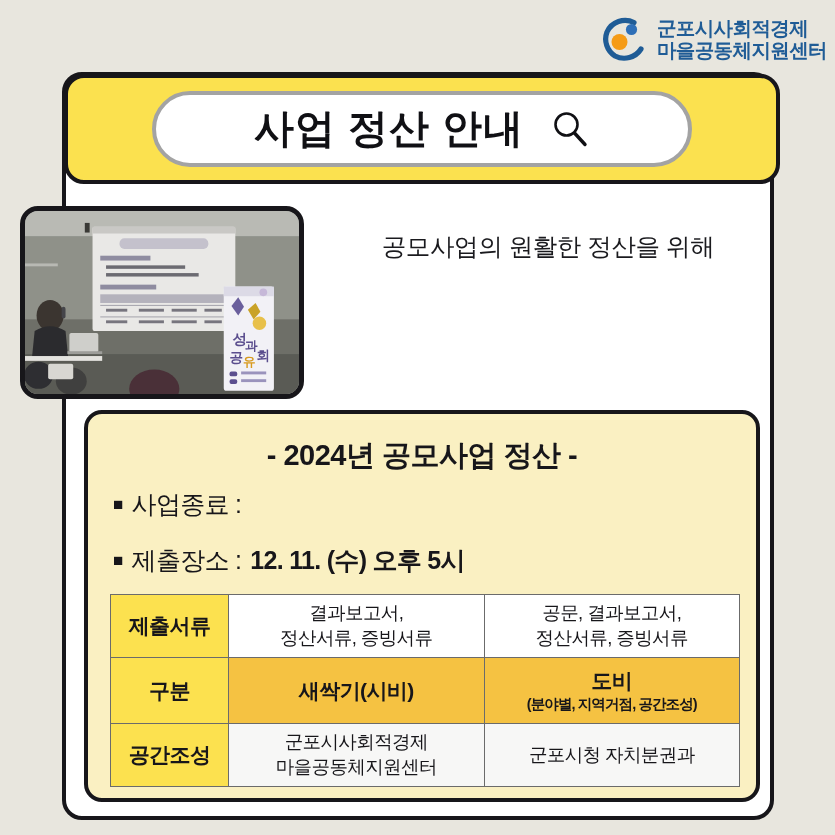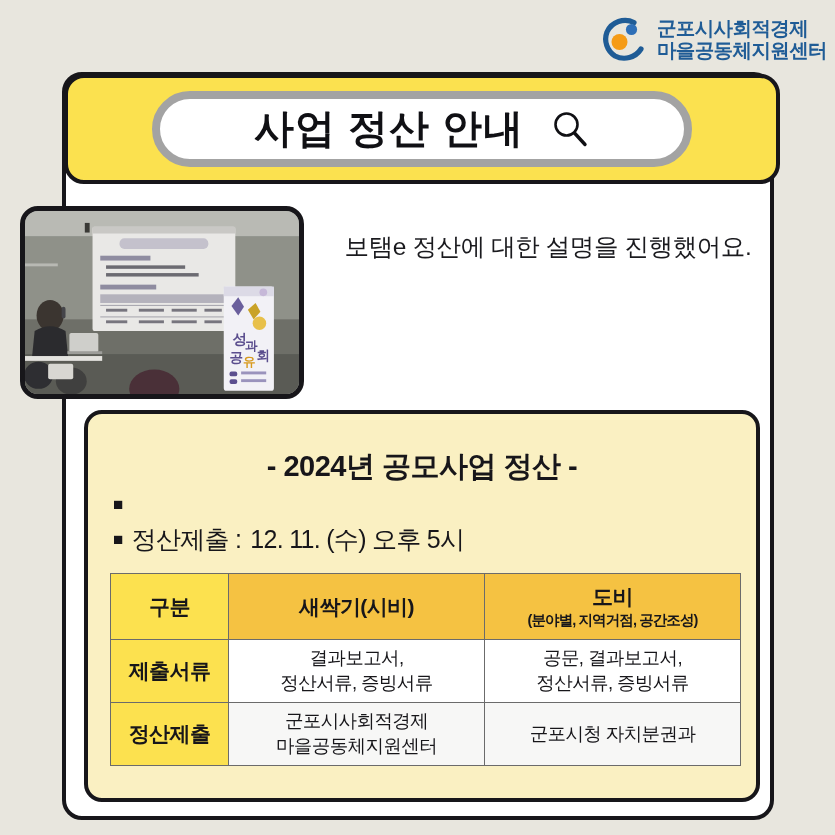--- a/index.html
+++ b/index.html
@@ -66,21 +66,21 @@
     border: 4px solid #17161A;
     border-radius: 20px;
     display: flex;
     align-items: center;
     justify-content: center;
   }
   .title-pill {
     width: 540px;
     height: 76px;
     background: #FFFFFF;
-    border: 8px solid #a3a3a3;
+    border: 4px solid #a3a3a3;
     border-radius: 40px;
     display: flex;
     align-items: center;
     justify-content: center;
     gap: 26px;
   }
   .title-text {
     font-size: 40px;
     font-weight: bold;
     color: #101014;
@@ -123,21 +123,21 @@
   
   .infobox {
     position: absolute;
     left: 18px;
     top: 334px;
     width: 676px;
     height: 392px;
     background: #FAF0C2;
     border: 4px solid #17161A;
     border-radius: 18px;
-    padding: 33px 22px 0 22px;
+    padding: 22px 22px 0 22px;
   }
   .info-heading {
     text-align: center;
     font-size: 29px;
     font-weight: bold;
     color: #17161A;
     letter-spacing: -0.5px;
     margin-bottom: 12px;
   }
   .bullet-row {
@@ -148,21 +148,21 @@
     color: #17161A;
     letter-spacing: -0.7px;
     margin: 7px 0 0 3px;
     white-space: nowrap;
   }
   .bullet-mark {
     font-size: 17px;
     line-height: 1;
     transform: translateY(-3px);
   }
-  .bullet-strong { font-weight: normal; }
+  .bullet-strong { font-weight: bold; margin-top: 16px; }
 
   
   .tbl {
     width: 630px;
     margin: 17px auto 0 auto;
     border-collapse: collapse;
     table-layout: fixed;
   }
   .tbl td {
     border: 1.5px solid #6B6B6B;
@@ -275,61 +275,62 @@
       <text x="226" y="162" font-family="DejaVu Sans" font-size="13" font-weight="bold" fill="#D89A1E">유</text>
       <text x="240" y="156" font-family="DejaVu Sans" font-size="14" font-weight="bold" fill="#5B4E8E">회</text>
       <rect x="212" y="168" width="8" height="5" rx="2" fill="#5B4E8E"></rect>
       <rect x="224" y="168" width="26" height="3" fill="#9A93BC"></rect>
       <rect x="212" y="176" width="8" height="5" rx="2" fill="#5B4E8E"></rect>
       <rect x="224" y="176" width="26" height="3" fill="#9A93BC"></rect>
     </svg>
   </div>
 
   <div class="desc">
-    <div class="desc-line">보탬e 정산에 대한 설명을 진행했어요.</div>
+    <div class="desc-line">공모사업의 원활한 정산을 위해</div>
   </div>
 
   <div class="infobox">
     <div class="info-heading">- 2024년 공모사업 정산 -</div>
 
     <div class="bullet-row">
       <span class="bullet-mark">■</span>
+      <span>사업종료 : </span>
     </div>
 
     <div class="bullet-row">
       <span class="bullet-mark">■</span>
-      <span>정산제출 : </span>
+      <span>제출장소 : </span>
       <span class="bullet-strong">12. 11. (수) 오후 5시</span>
     </div>
 
     <table class="tbl">
       <tbody>
+        <tr>
+          <td class="rowhead">제출서류</td>
+          <td class="cell">
+            <div>결과보고서,</div>
+            <div>정산서류, 증빙서류</div>
+          </td>
+          <td class="cell">
+            <div>공문, 결과보고서,</div>
+            <div>정산서류, 증빙서류</div>
+          </td>
+        </tr>
+
         <tr>
           <td class="hdr rowhead">구분</td>
           <td class="hdr col-mid">새싹기(시비)</td>
           <td class="hdr col-right">
             <span>도비</span>
             <span class="hdr-sub">(분야별, 지역거점, 공간조성)</span>
           </td>
         </tr>
 
         <tr>
-          <td class="rowhead">제출서류</td>
-          <td class="cell">
-            <div>결과보고서,</div>
-            <div>정산서류, 증빙서류</div>
-          </td>
-          <td class="cell">
-            <div>공문, 결과보고서,</div>
-            <div>정산서류, 증빙서류</div>
-          </td>
-        </tr>
-
-        <tr>
-          <td class="rowhead">정산제출</td>
+          <td class="rowhead">공간조성</td>
           <td class="cell cell-alt">
             <div>군포시사회적경제</div>
             <div>마을공동체지원센터</div>
           </td>
           <td class="cell cell-alt">
             <div>군포시청 자치분권과</div>
           </td>
         </tr>
       </tbody>
     </table>

